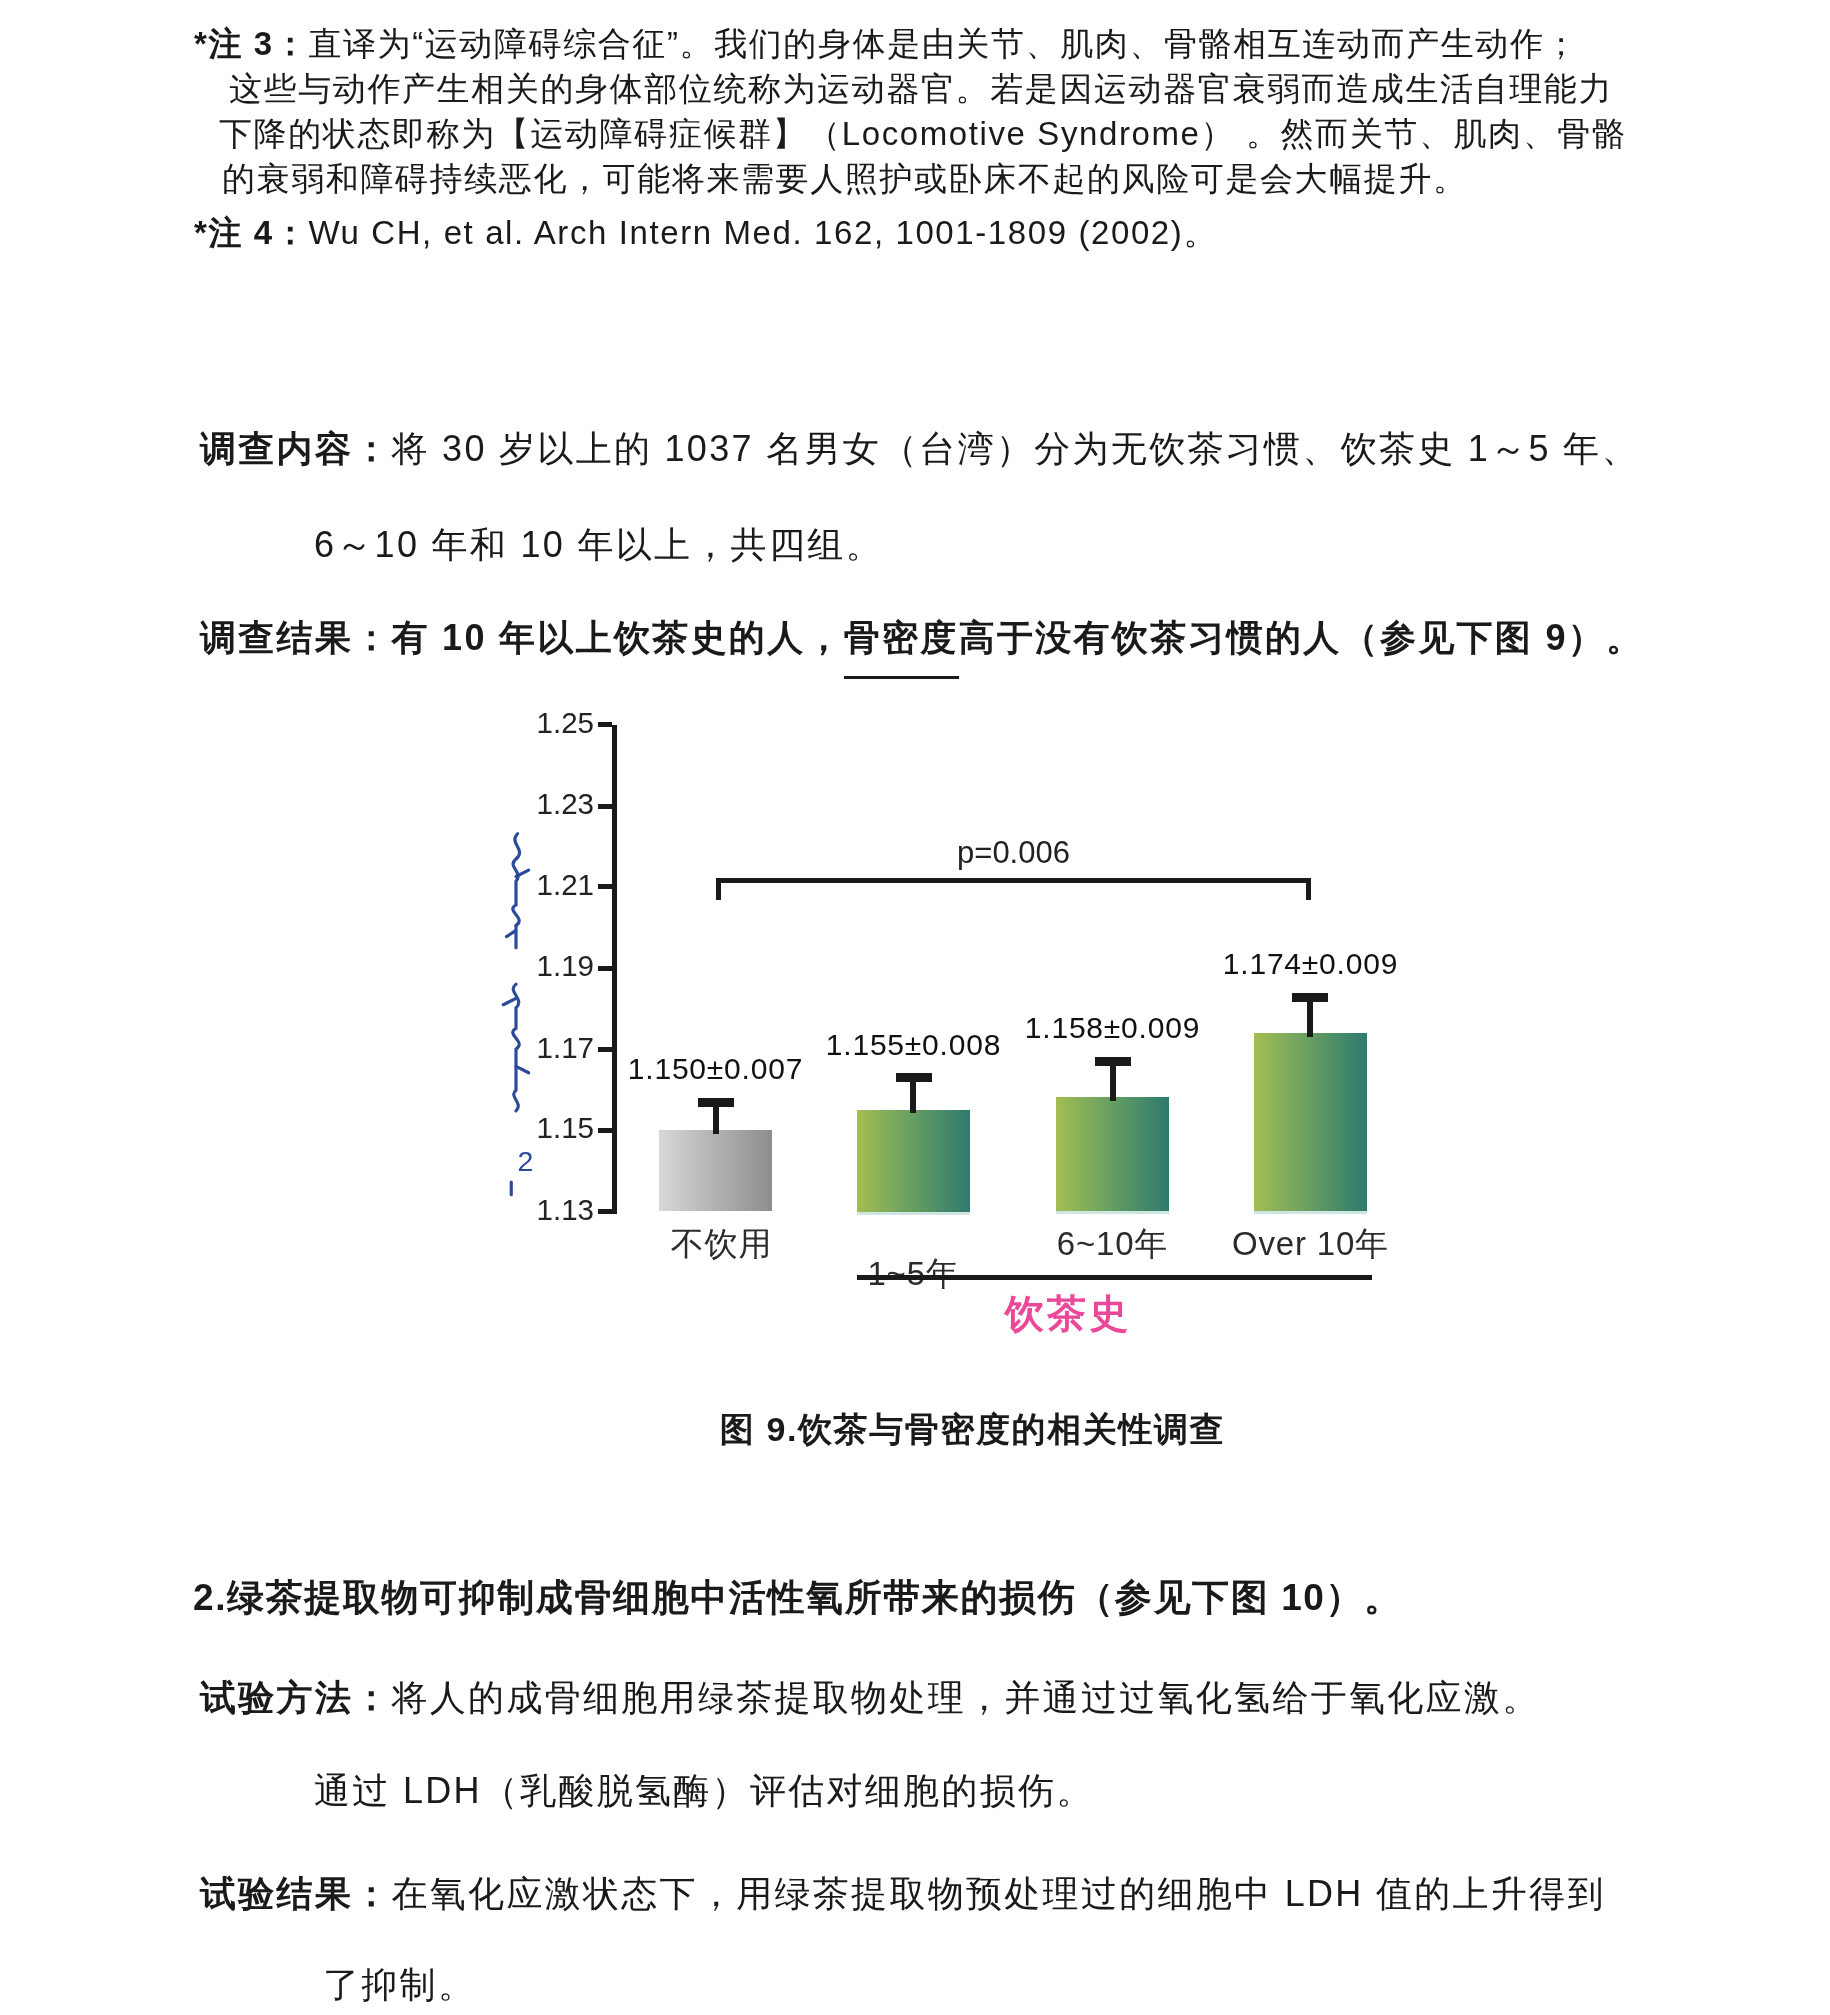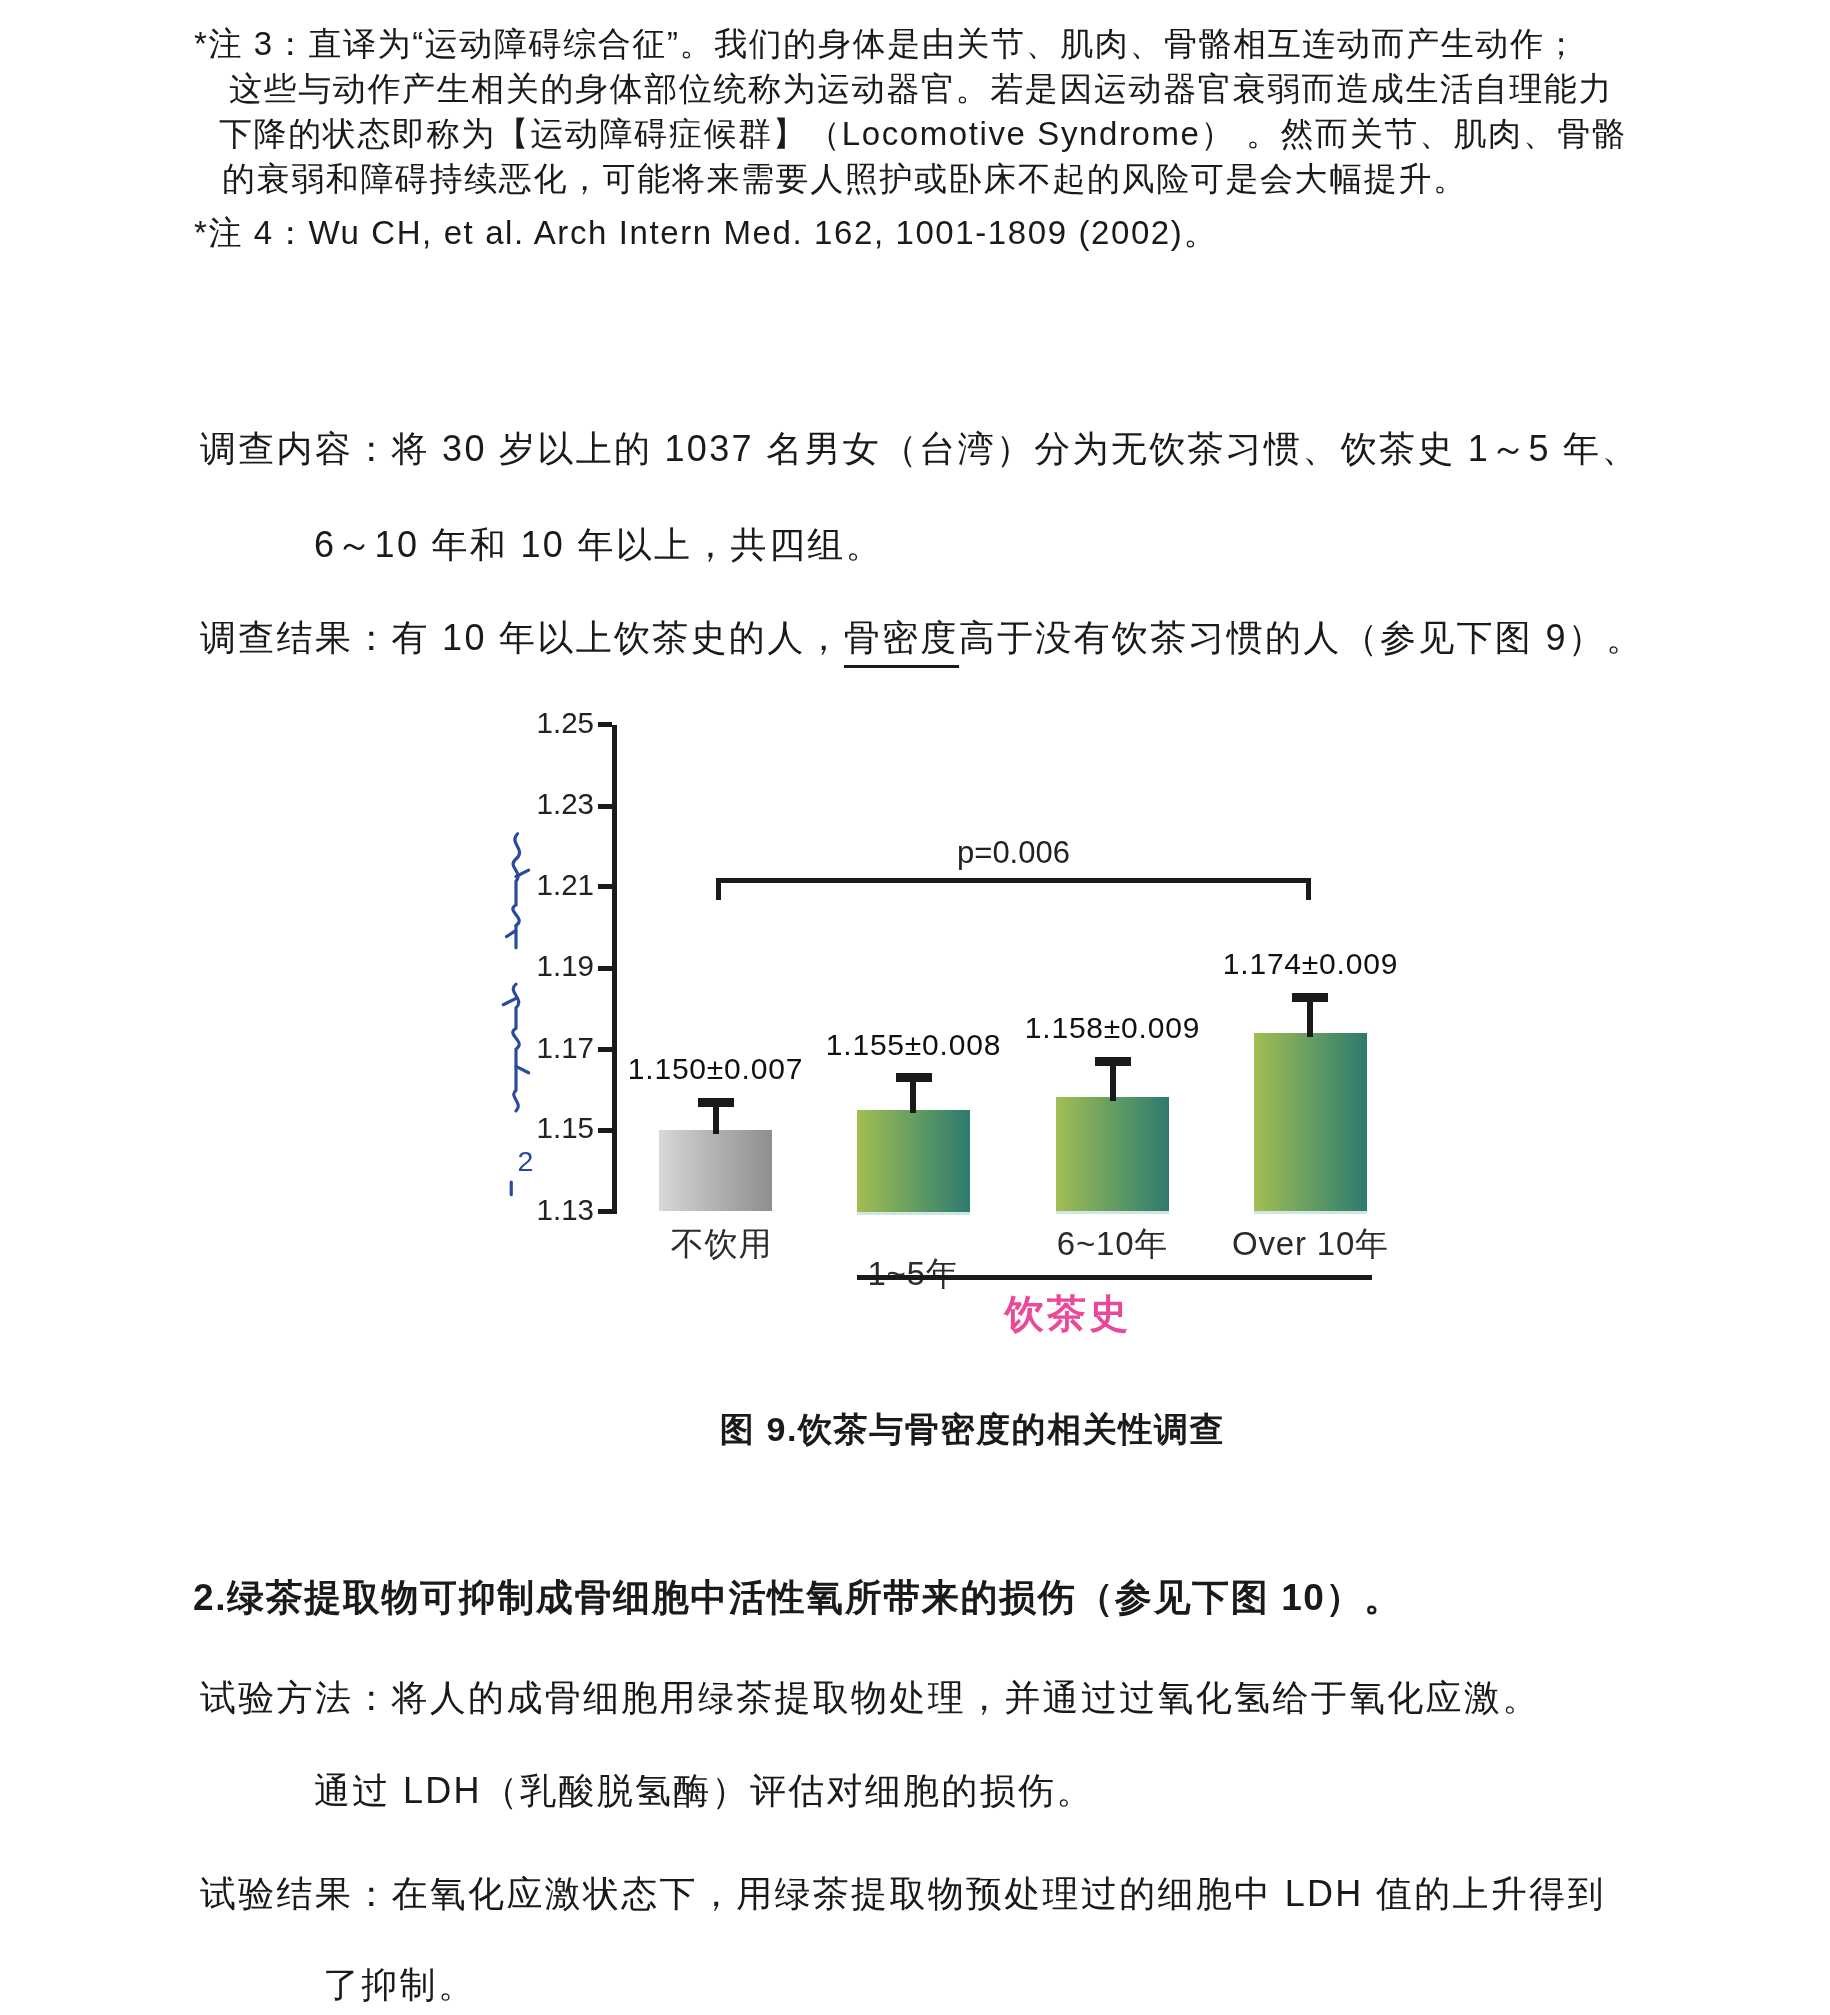--- a/index.html
+++ b/index.html
@@ -1,22 +1,22 @@
 <!DOCTYPE html>
 <html style="font-size:12.4px"><head>
 <meta charset="utf-8">
 <style>
   html,body{margin:0;padding:0;background:#ffffff;}
   body{font-family:"Liberation Sans","DejaVu Sans",sans-serif;color:#1a1a1a;}
   #page{position:relative;width:1831px;height:2015px;background:#ffffff;overflow:hidden;}
   .line{position:absolute;white-space:nowrap;}
   .note{font-size:33px;letter-spacing:1.6px;}
   .body{font-size:36px;letter-spacing:2.3px;}
-  .b{font-weight:normal;}
-  .u{border-bottom:3.1px solid #1a1a1a;padding-bottom:7px;}
+  .b{font-weight:bold;}
+  .u{border-bottom:3.1px solid #1a1a1a;padding-bottom:18px;}
   .caption{position:absolute;left:465px;top:1407px;width:1015px;text-align:center;
            font-size:34px;font-weight:bold;letter-spacing:1.6px;white-space:nowrap;}
   .heading2{font-size:37px;font-weight:bold;letter-spacing:1.6px;}
   
   #chart{position:absolute;left:481px;top:709px;width:977px;height:651px;}
   .axisline,.tick,.errline,.errcap,.bracket,.groupline{position:absolute;background:#1a1a1a;}
   .bar{position:absolute;}
   .bar.gray{background:linear-gradient(to right,#d8d8d8 0%,#b5b5b5 45%,#8e8e8e 100%);}
   .bar.green{background:linear-gradient(to right,#a3be53 0%,#5f9a63 55%,#2e7a6f 100%);
              box-shadow:0 3.1px 0 #cfe6e2;}

